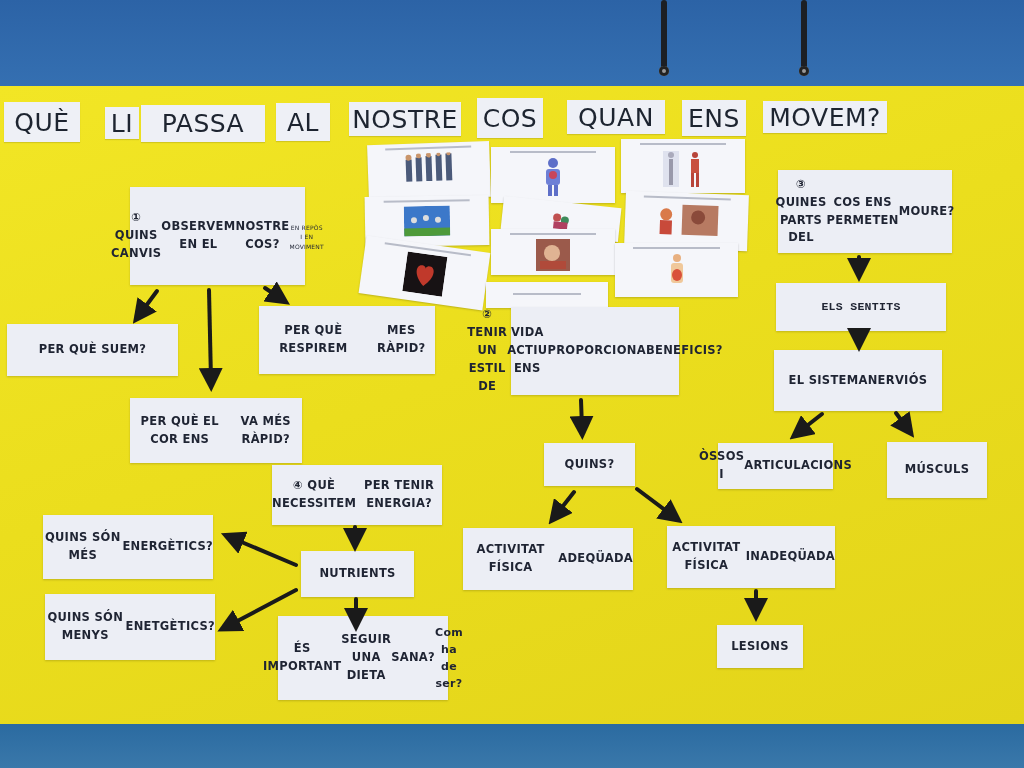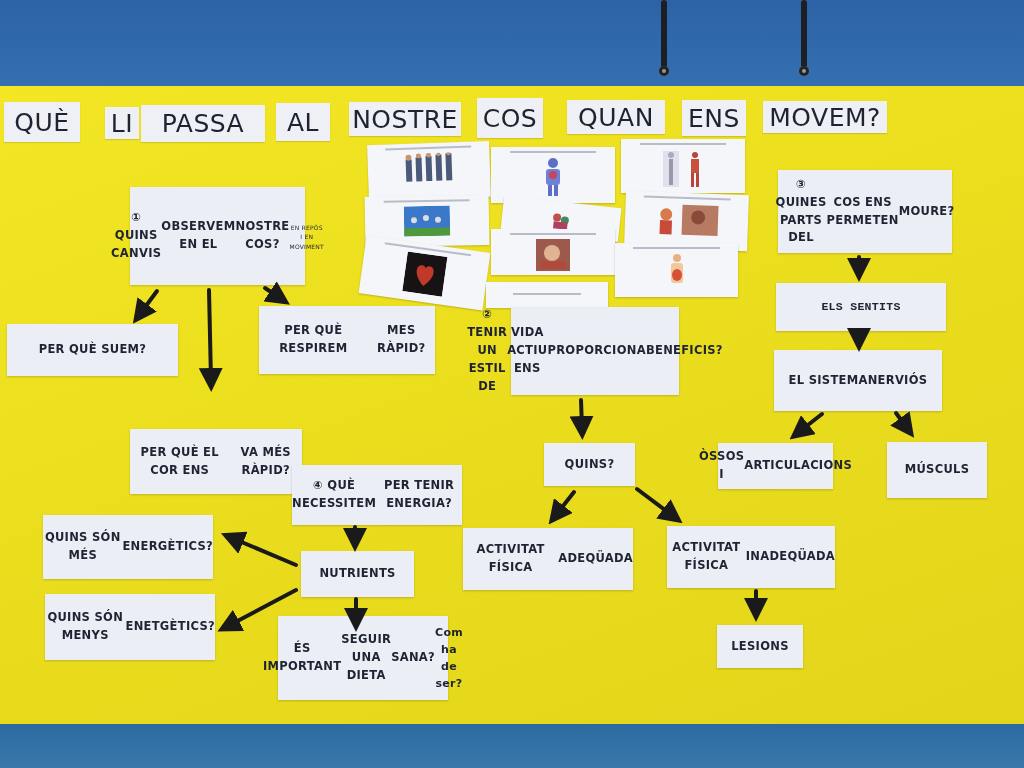--- a/index.html
+++ b/index.html
@@ -151,21 +151,21 @@
   <span>NOSTRE COS?</span>
   <span class="small">EN REPÒS I EN MOVIMENT</span>
 </div>
 <div class="card" style="left:7px;top:324px;width:171px;height:52px;">
   <span>PER QUÈ SUEM?</span>
 </div>
 <div class="card" style="left:259px;top:306px;width:176px;height:68px;">
   <span>PER QUÈ RESPIREM</span>
   <span>MES RÀPID?</span>
 </div>
-<div class="card" style="left:130px;top:398px;width:172px;height:65px;margin-top:31px;">
+<div class="card" style="left:130px;top:398px;width:172px;height:65px;">
   <span>PER QUÈ EL COR ENS</span>
   <span>VA MÉS RÀPID?</span>
 </div>
 
 <div class="card" style="left:511px;top:307px;width:168px;height:88px;">
   <span>② TENIR UN ESTIL DE</span>
   <span>VIDA ACTIU ENS</span>
   <span>PROPORCIONA</span>
   <span>BENEFICIS?</span>
 </div>
@@ -197,21 +197,21 @@
   <span>NERVIÓS</span>
 </div>
 <div class="card" style="left:718px;top:443px;width:115px;height:46px;">
   <span>ÒSSOS I</span>
   <span>ARTICULACIONS</span>
 </div>
 <div class="card" style="left:887px;top:442px;width:100px;height:56px;">
   <span>MÚSCULS</span>
 </div>
 
-<div class="card" style="left:272px;top:465px;width:170px;height:60px;margin-left:20px;">
+<div class="card" style="left:272px;top:465px;width:170px;height:60px;">
   <span>④ QUÈ NECESSITEM</span>
   <span>PER TENIR ENERGIA?</span>
 </div>
 <div class="card" style="left:301px;top:551px;width:113px;height:46px;">
   <span>NUTRIENTS</span>
 </div>
 <div class="card" style="left:43px;top:515px;width:170px;height:64px;">
   <span>QUINS SÓN MÉS</span>
   <span>ENERGÈTICS?</span>
 </div>

